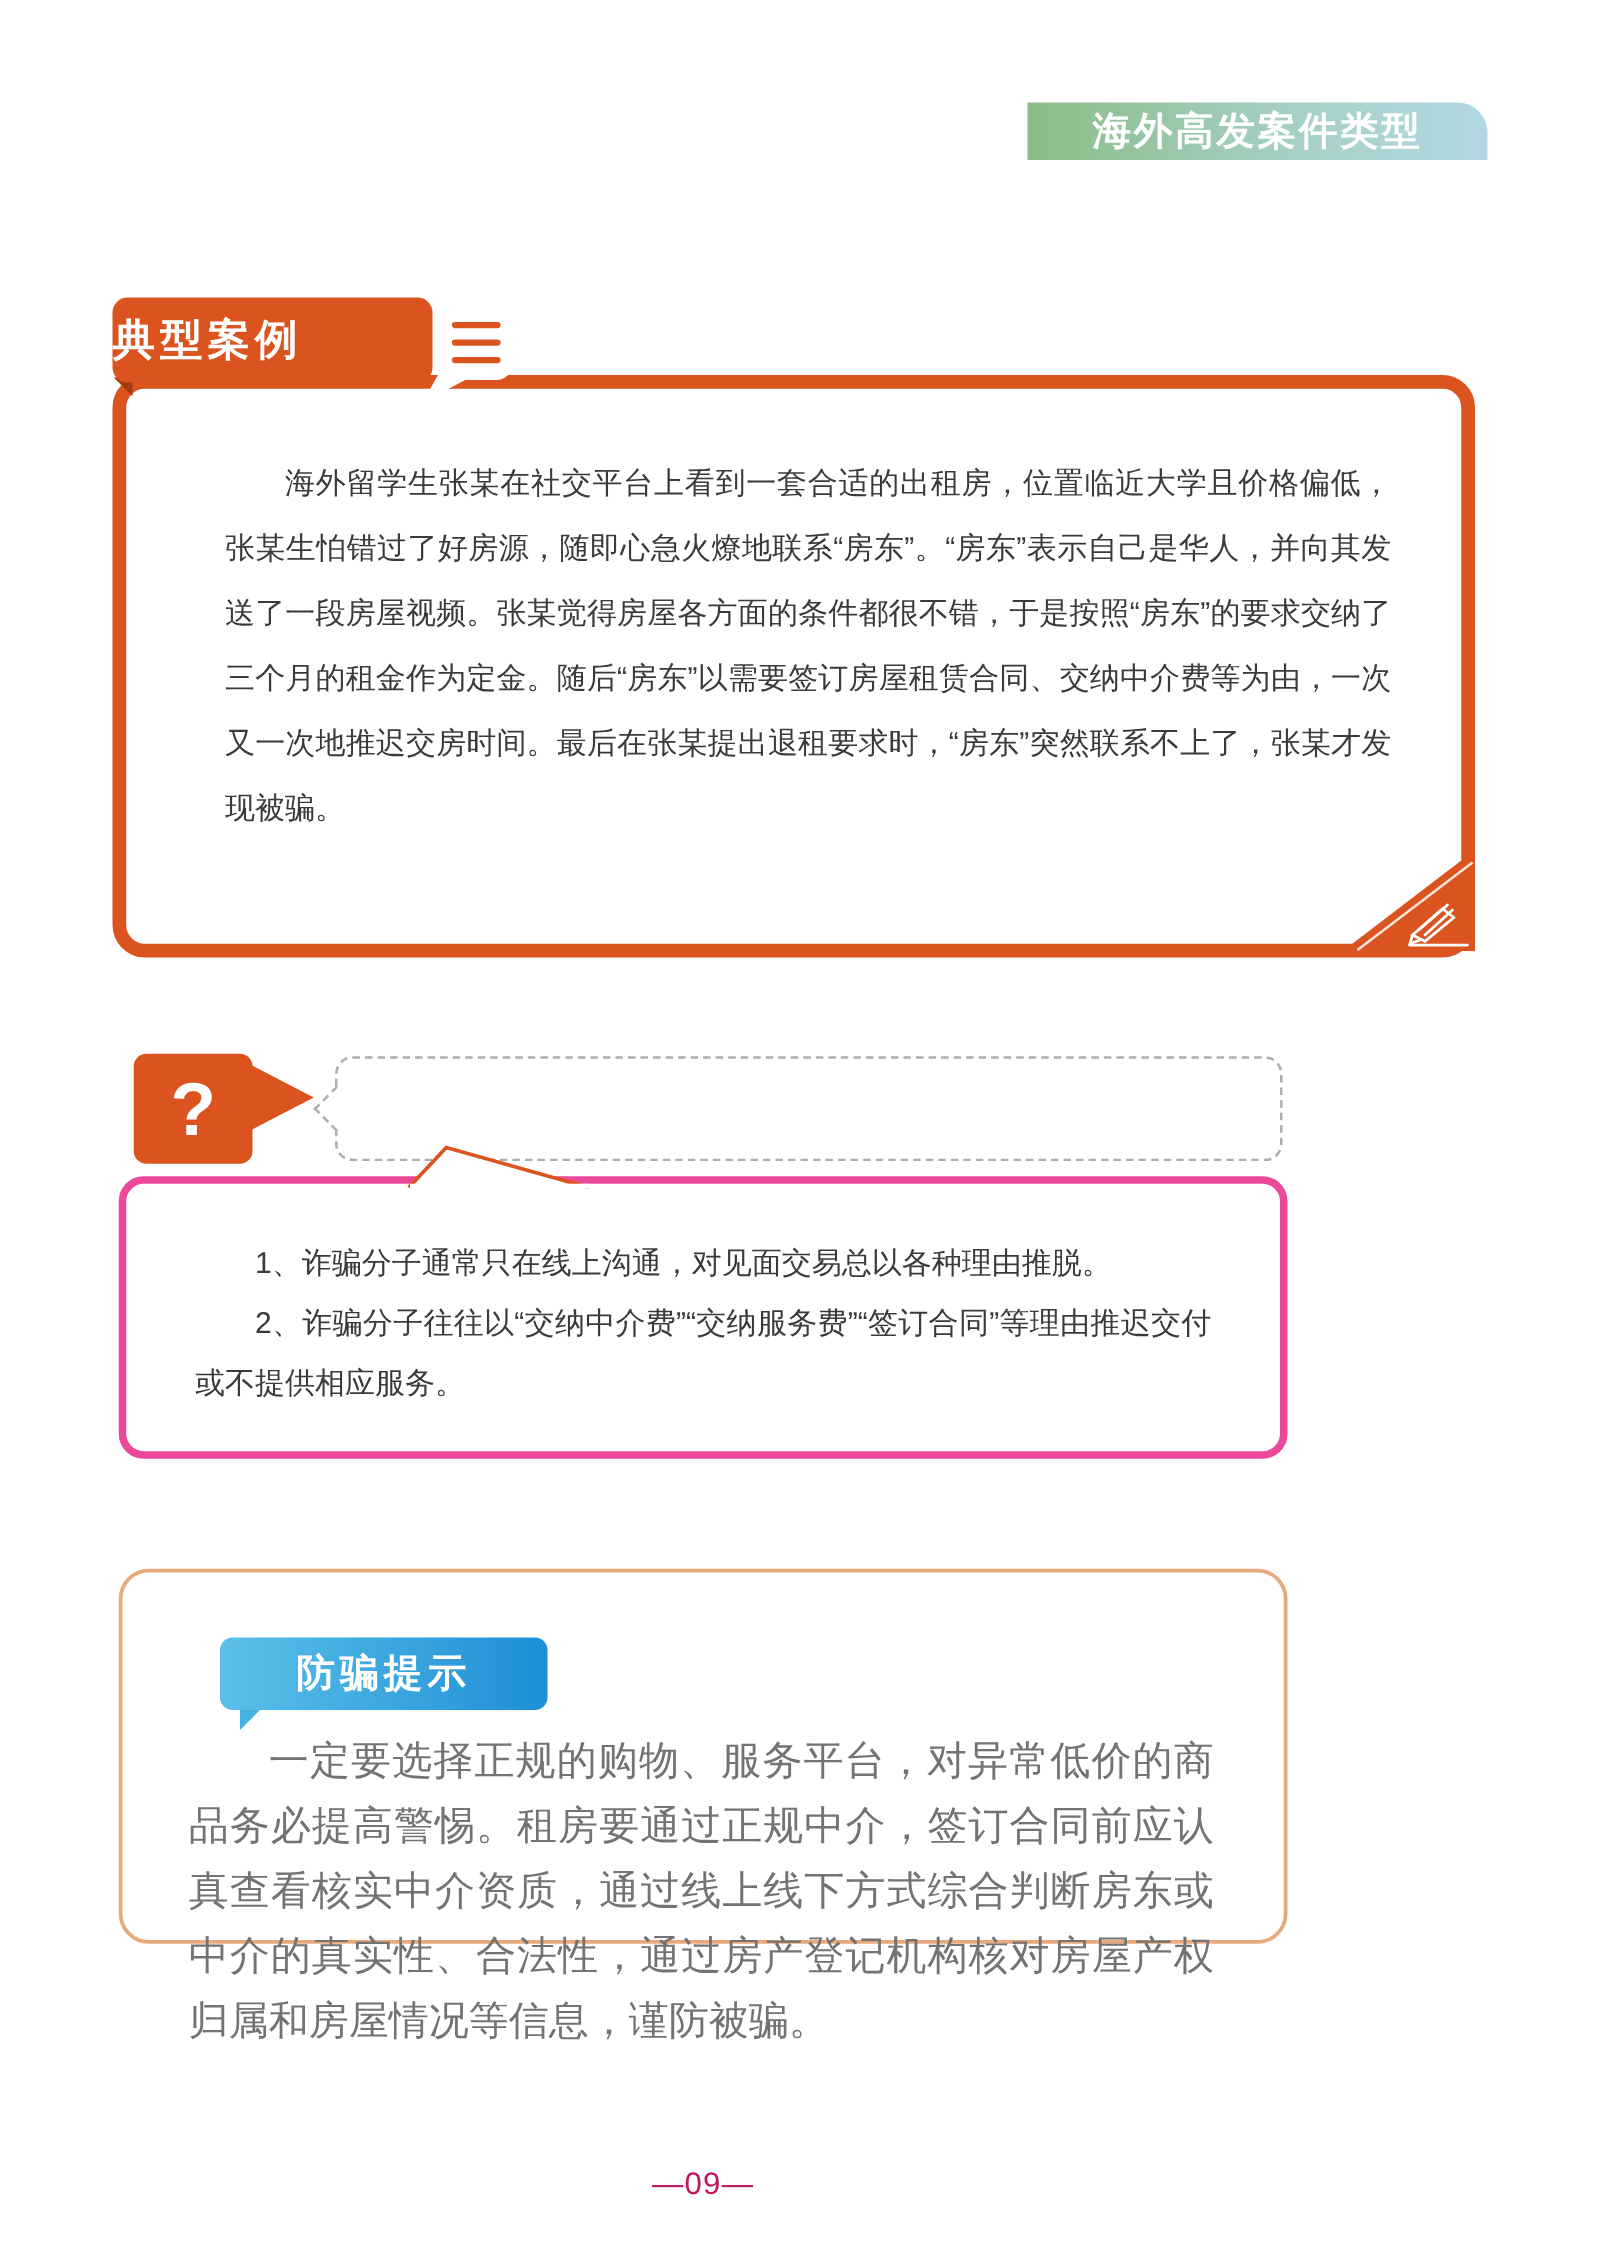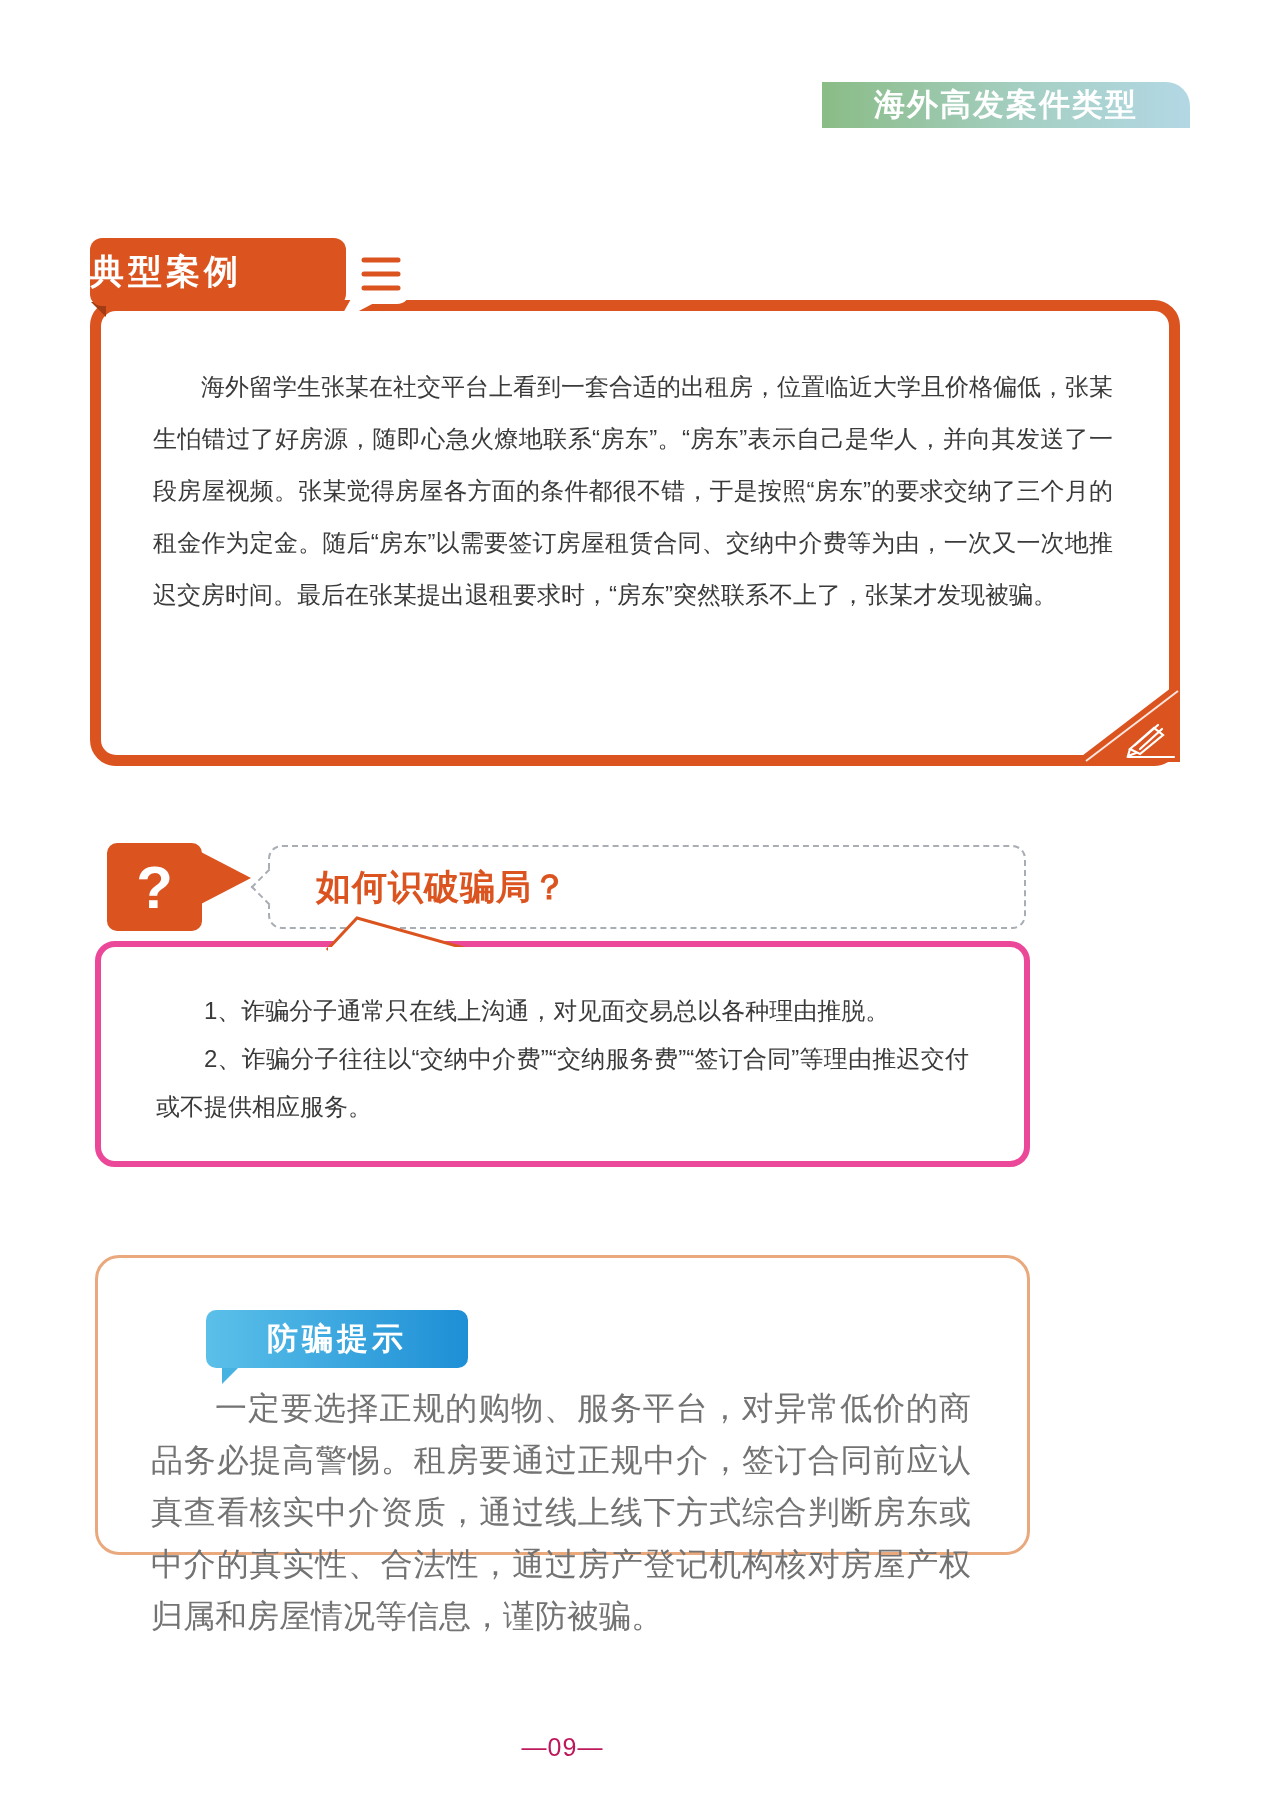--- a/index.html
+++ b/index.html
@@ -32,21 +32,21 @@
   .tab-fold{
     position:absolute; left:1px; top:64px; width:0; height:0; z-index:2;
     border-top:15px solid #a33c12; border-left:15px solid transparent;
   }
   .bubble-icon{ position:absolute; left:246px; top:0; z-index:4; }
   .case-panel{
     position:absolute; left:0; top:62px; width:1090px; height:466px;
     background:#fff; border:11px solid #db5420; border-radius:26px; z-index:1;
   }
   .case-body{
-    margin:0; padding:50px 56px 0 52px;
+    margin:0; padding:50px 56px 0 79px;
     font-size:24px; line-height:52px; text-indent:2em;
     text-align:justify; color:#3a3a3a;
   }
   .corner-fold{ position:absolute; right:-11px; bottom:-11px; z-index:5; }
 
   
   .q-square{
     position:absolute; left:107px; top:843px; width:95px; height:88px;
     background:#db5420; border-radius:10px; z-index:3;
     display:flex; align-items:center; justify-content:center;
@@ -79,21 +79,21 @@
 
   
   .tips-box{
     position:absolute; left:95px; top:1255px; width:935px; height:300px;
     background:#fff; border:3px solid #e9a97d; border-radius:24px;
   }
   .tips-tab{
     position:absolute; left:78px; top:52px; width:262px; height:58px;
     background:linear-gradient(90deg,#5bc0e9,#1e8fd6); border-radius:10px;
     display:flex; align-items:center; justify-content:center;
-    color:#fff; font-weight:bold; font-size:31px; letter-spacing:4px;margin-left:30px;
+    color:#fff; font-weight:bold; font-size:31px; letter-spacing:4px;
   }
   .tips-tab-tail{
     position:absolute; left:16px; top:100%; width:0; height:0;
     border-top:16px solid #46b2e2; border-right:16px solid transparent;
   }
   .tips-body{
     position:absolute; left:53px; right:56px; top:124px; margin:0;
     font-size:32px; line-height:52px; text-indent:2em;
     text-align:justify; color:#737373;
   }
@@ -146,21 +146,20 @@
 <div class="q-square">
   <span>?</span>
 </div>
 <span class="q-arrow">
   <svg width="54" height="58" viewBox="0 0 54 58">
     <polygon points="0,0 52,27 0,54" fill="#db5420"></polygon>
   </svg>
 </span>
 <div class="dash-box">
   <span class="dash-notch"></span>
-  <h2 class="q-title">如何识破骗局？</h2>
 </div>
 
 <section class="list-box">
   <span class="list-notch">
     <svg width="152" height="37" viewBox="0 0 152 37">
       <path d="M4,36 L34,4 L148,36" fill="#ffffff" stroke="#db5420" stroke-width="3"></path>
       <rect x="5" y="33" width="144" height="4" fill="#ffffff"></rect>
     </svg>
   </span>
   <p>1、诈骗分子通常只在线上沟通，对见面交易总以各种理由推脱。</p>

